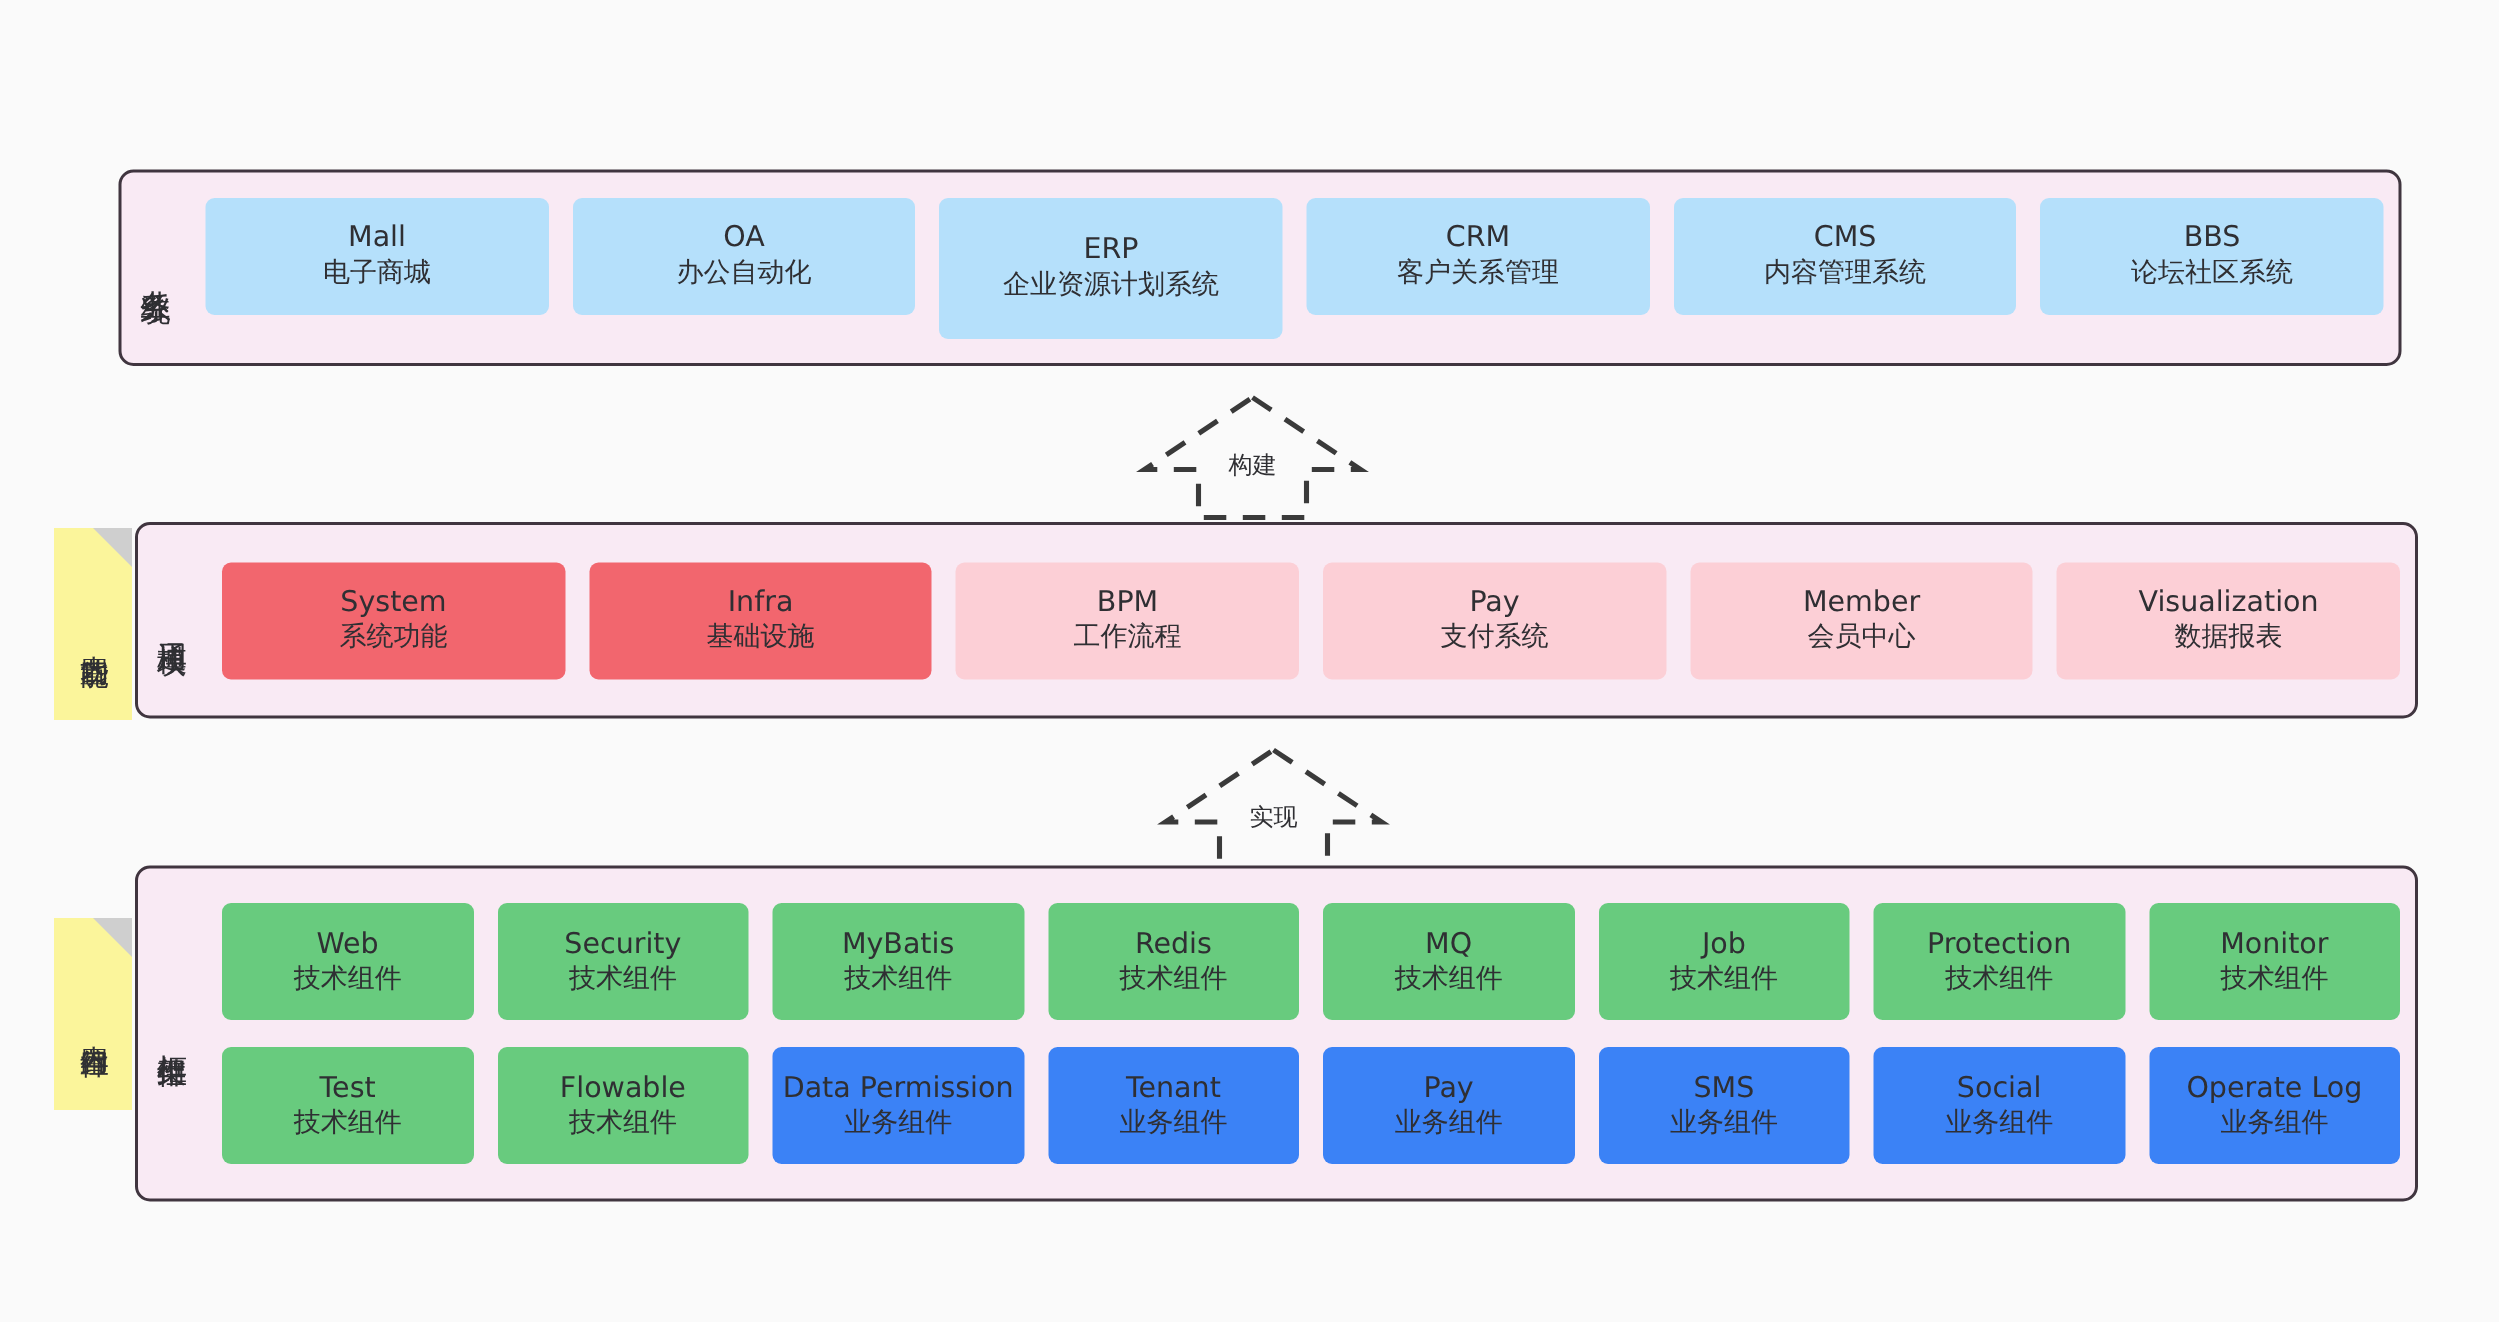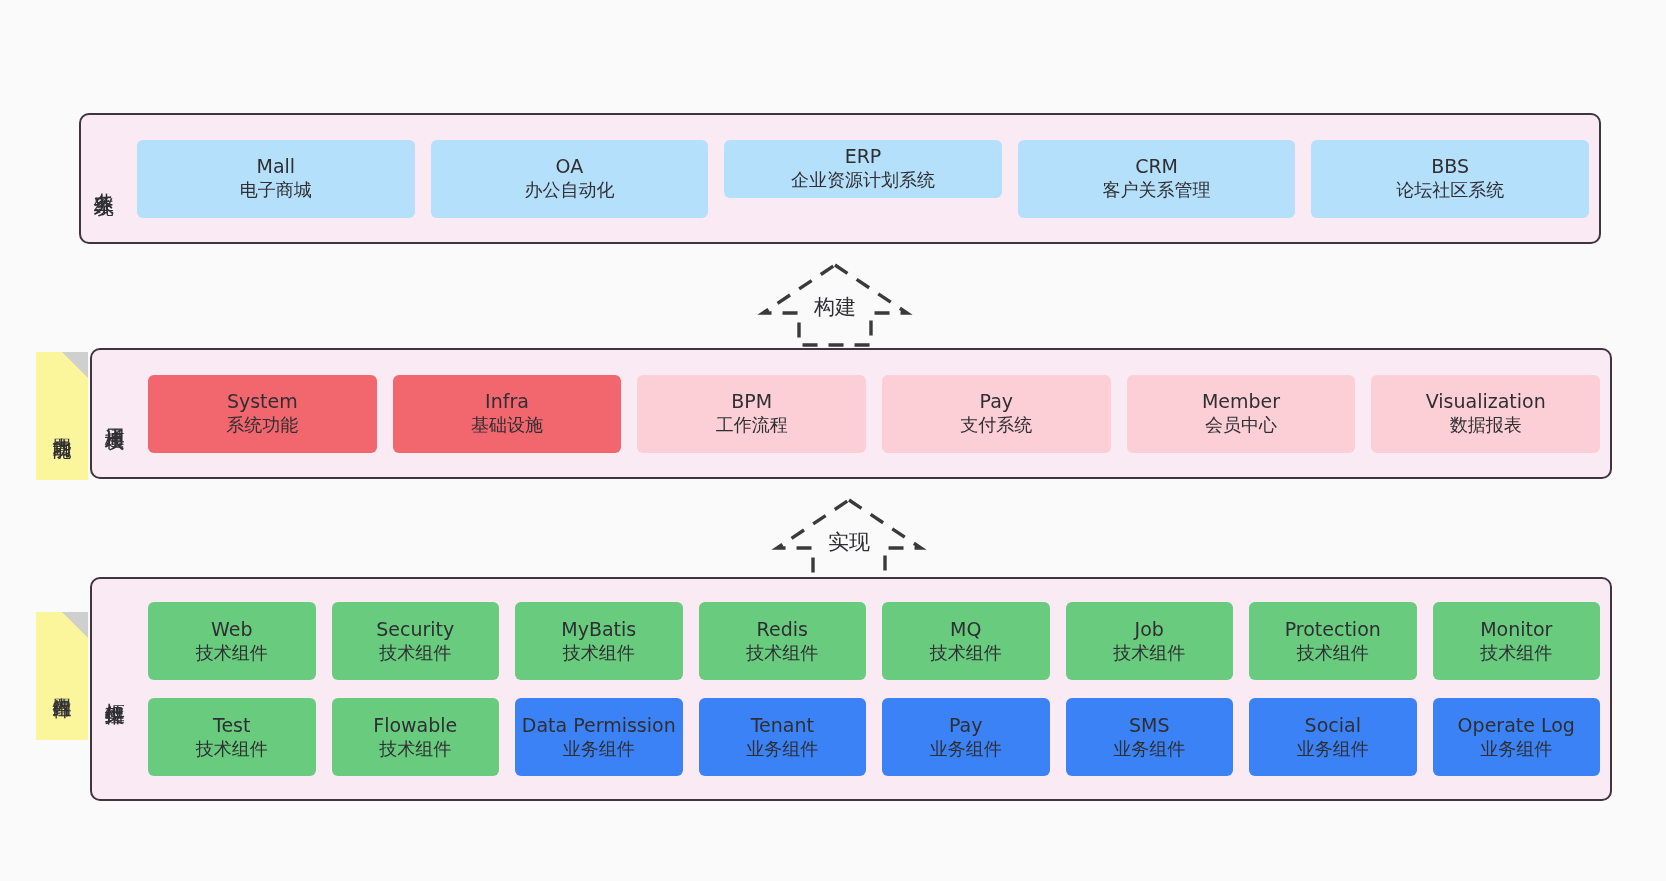--- a/index.html
+++ b/index.html
@@ -117,21 +117,21 @@
     position: absolute;
     width: 150px;
     height: 86px;
   }
   .arrow svg { display: block; width: 100%; height: 100%; overflow: visible; }
   .arrow-label {
     position: absolute;
     left: 0; right: 0;
     bottom: 26px;
     text-align: center;
-    font-size: 21px;
+    font-size: 16px;
     color: #2f2f33;
     pointer-events: none;
   }
 </style>
 </head>
 <body>
 
 <div id="canvas">
 
   <div class="band" id="band-business" style="left:79px; top:113px; width:1522px; height:131px;">
@@ -139,27 +139,31 @@
     <div class="band-body">
       <div class="row-cards" id="row-business">
           <div class="card c-blue" style="height: 78px;">
             <div class="t-en">Mall</div>
             <div class="t-cn">电子商城</div>
           </div>
           <div class="card c-blue" style="height: 78px;">
             <div class="t-en">OA</div>
             <div class="t-cn">办公自动化</div>
           </div>
-          <div class="card c-blue" style="height: 58px;">
+          <div class="card c-blue" style="height: 94px;">
             <div class="t-en">ERP</div>
             <div class="t-cn">企业资源计划系统</div>
           </div>
           <div class="card c-blue" style="height: 78px;">
             <div class="t-en">CRM</div>
             <div class="t-cn">客户关系管理</div>
+          </div>
+          <div class="card c-blue" style="height: 78px;">
+            <div class="t-en">CMS</div>
+            <div class="t-cn">内容管理系统</div>
           </div>
           <div class="card c-blue" style="height: 78px;">
             <div class="t-en">BBS</div>
             <div class="t-cn">论坛社区系统</div>
           </div>
         </div>
     </div>
   </div>
 
   <div class="arrow" id="arrow-build" style="left:760px; top:261px;">

